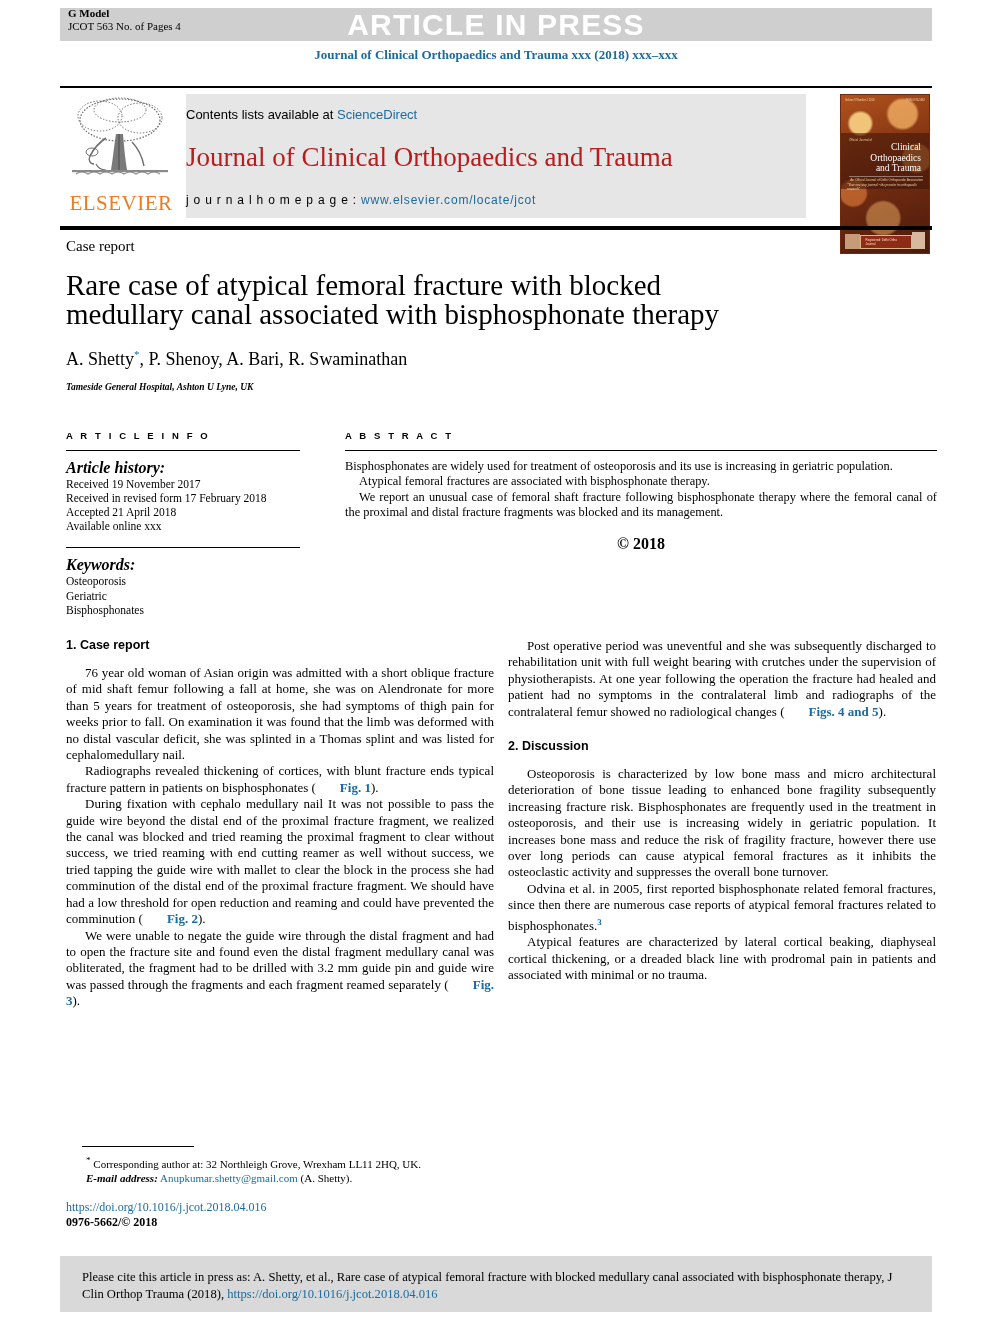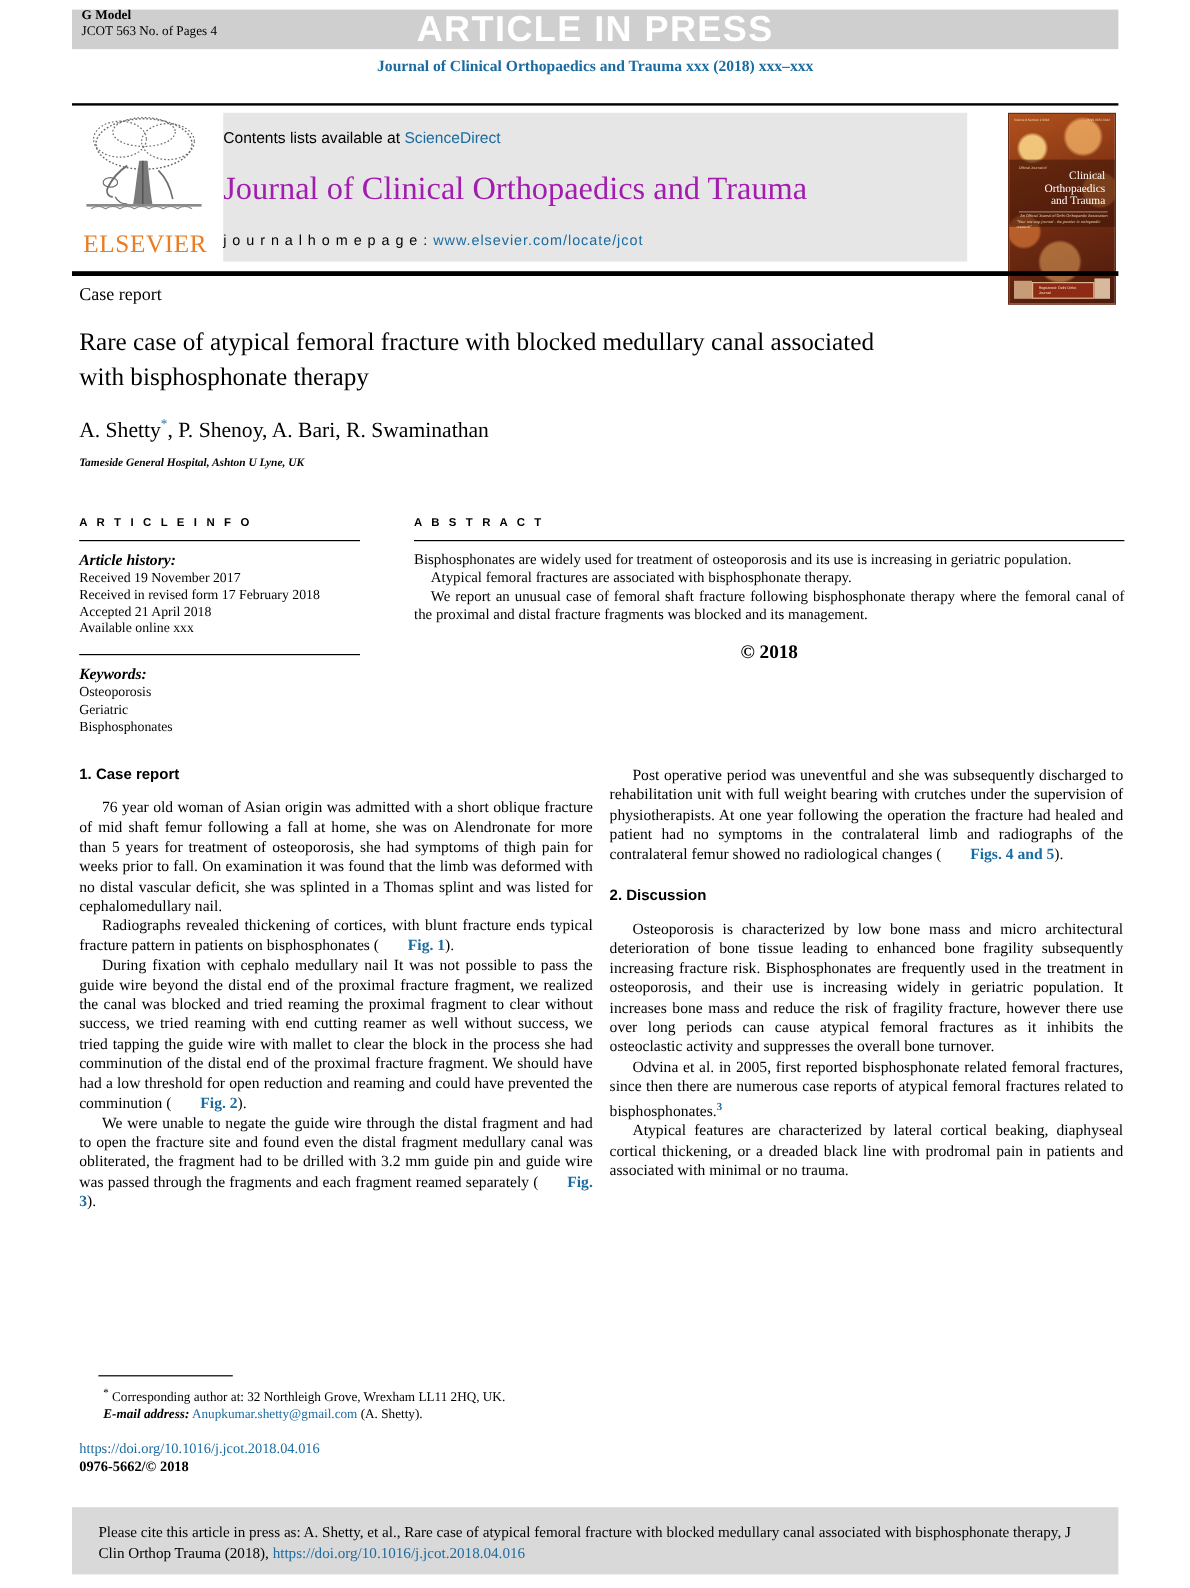--- a/index.html
+++ b/index.html
@@ -116,21 +116,21 @@
     margin-top: 13px;
     font-family: "Liberation Sans", sans-serif;
     font-size: 13px;
     color: #000;
   }
   .contents-line .sd { color: #1a6ba0; }
   .journal-title {
     margin-top: 20px;
     font-family: "Liberation Serif", serif;
     font-size: 27px;
-    color: #a21caf;
+    color: #b91c1c;
   }
   .homepage-line {
     margin-top: 20px;
     font-family: "Liberation Sans", sans-serif;
     font-size: 12px;
     letter-spacing: 0.8px;
     color: #000;
   }
   .homepage-line .url { color: #1a6ba0; letter-spacing: 0.8px; }
   .cover-thumb {
@@ -205,21 +205,21 @@
   
   .title-area { position: absolute; left: 66px; top: 238px; width: 866px; }
   .case-report-kicker {
     font-family: "Liberation Serif", serif;
     font-size: 15px;
     color: #000;
   }
   .paper-title {
     margin-top: 16px;
     font-family: "Liberation Serif", serif;
-    font-size: 21px;
+    font-size: 29px;
     line-height: 29px;
     color: #000;
     max-width: 700px;
   }
   .authors {
     margin-top: 19px;
     font-family: "Liberation Serif", serif;
     font-size: 18px;
     color: #000;
   }
@@ -255,21 +255,21 @@
   }
   .hr-thin {
     border-top: 1px solid #000;
     margin-top: 9px;
     margin-bottom: 8px;
   }
   .hist-label {
     font-family: "Liberation Serif", serif;
     font-style: italic;
     font-weight: bold;
-    font-size: 13px;
+    font-size: 16px;
   }
   .hist-line {
     font-family: "Liberation Serif", serif;
     font-size: 11.5px;
     line-height: 14px;
   }
   .kw-block { margin-top: 14px; }
   .kw-line {
     font-family: "Liberation Serif", serif;
     font-size: 11.5px;

